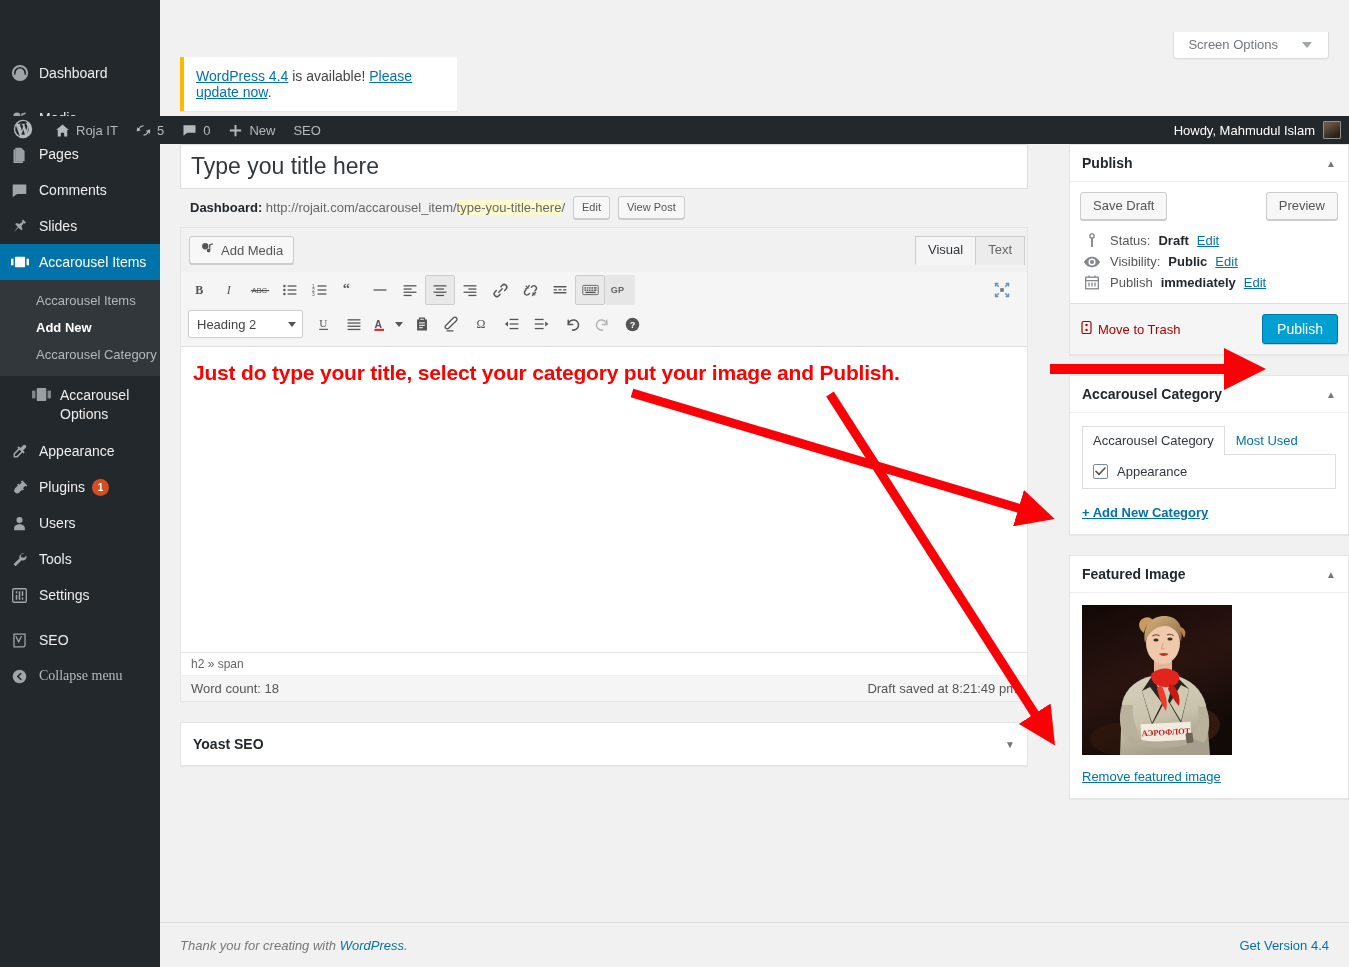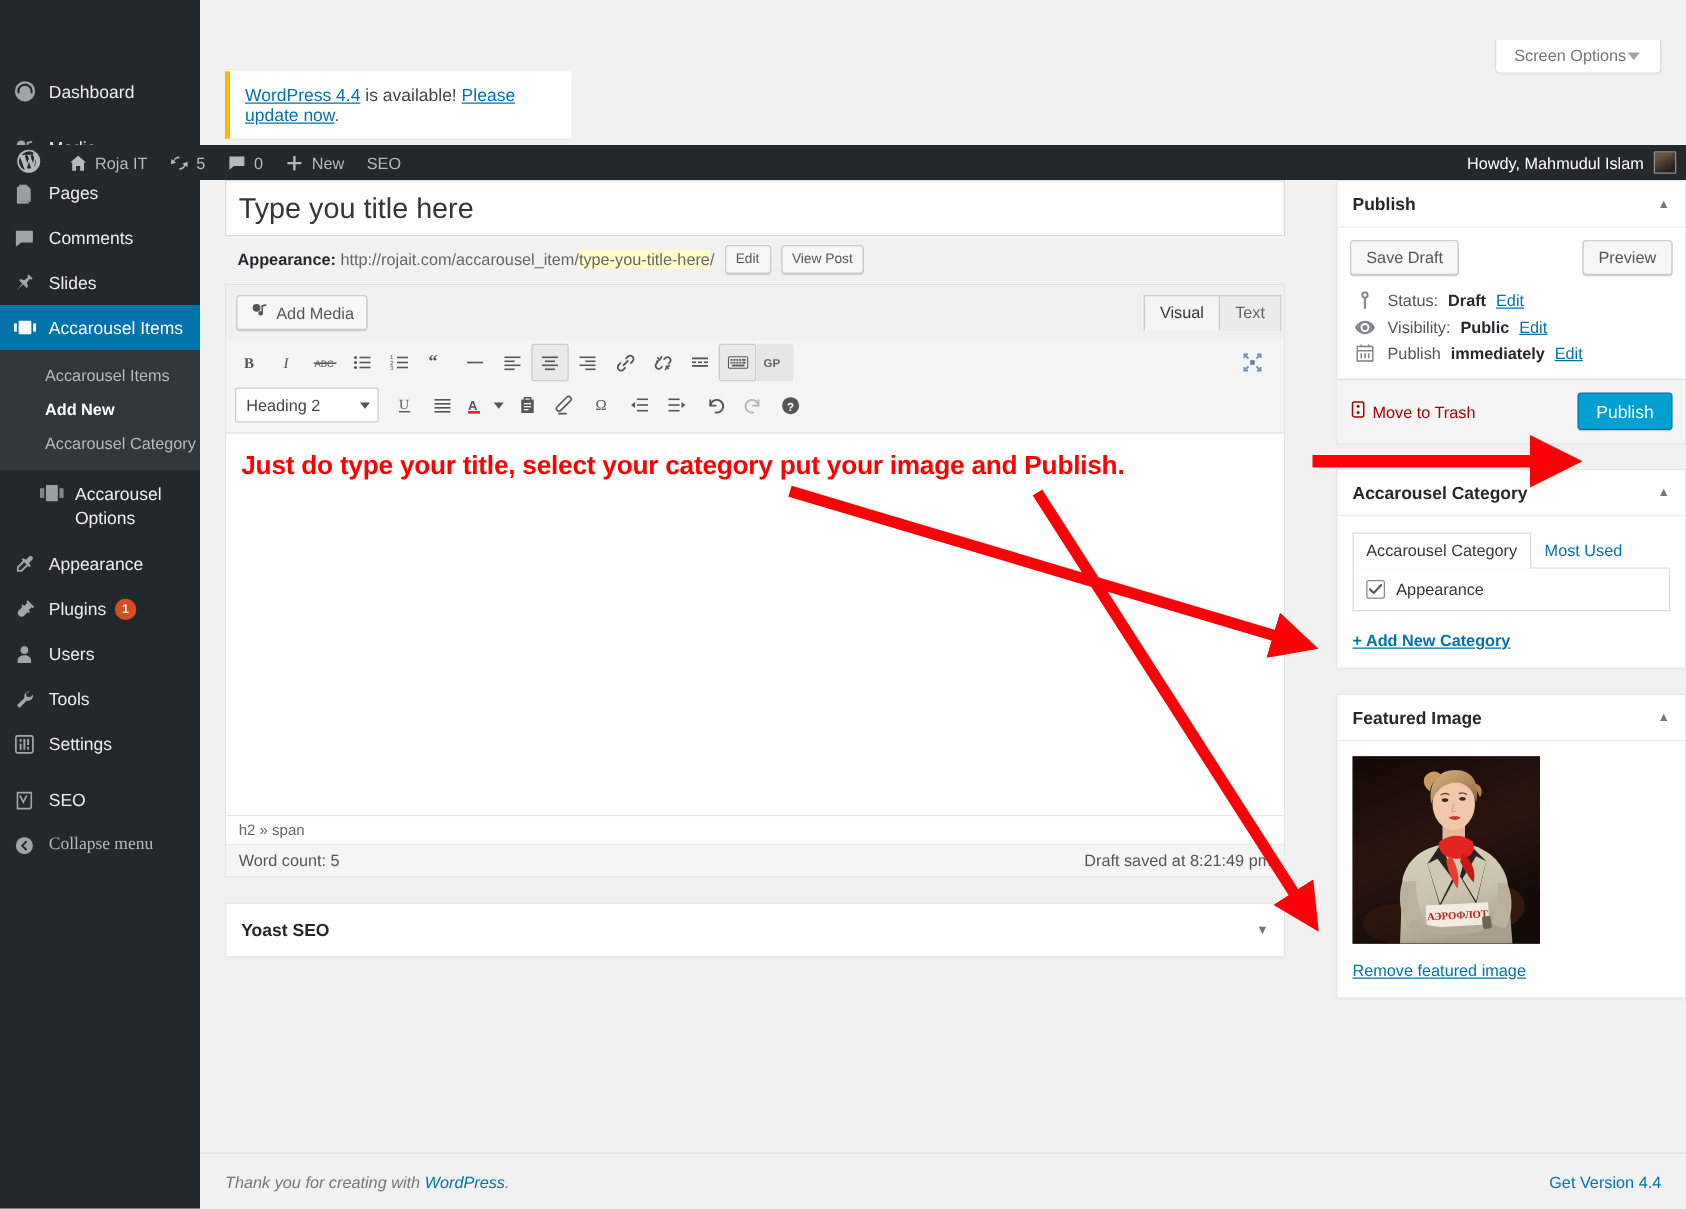--- a/index.html
+++ b/index.html
@@ -58,21 +58,21 @@
     border:1px solid #8f8f8f; flex:0 0 18px;
   }
 
   
   #screen-meta-links {
     position:absolute; right:20px; top:32px; z-index:25;
   }
   #show-settings-link {
     background:#fff; border:1px solid #ddd; border-top:none;
     border-radius:0 0 4px 4px; padding:5px 16px 6px 14px;
-    font-size:13px; color:#72777c; cursor:pointer; display:flex; align-items:center; gap:1px;
+    font-size:13px; color:#72777c; cursor:pointer; display:flex; align-items:center; gap:24px;
     box-shadow:0 1px 1px rgba(0,0,0,.04);
   }
   .caret-dn { width:0;height:0;border-left:5px solid transparent;border-right:5px solid transparent;border-top:6px solid #a0a5aa; }
 
   #update-nag {
     position:absolute; left:180px; top:57px; width:277px;
     background:#fff; border-left:4px solid #ffb900;
     padding:11px 12px; font-size:14px; color:#444;
     box-shadow:0 1px 1px rgba(0,0,0,.04);
   }
@@ -431,21 +431,21 @@
 <div id="wpbody">
   <div id="post-body">
 
     <div id="postdivcol">
 
       <div id="titlediv">
         <input id="title" type="text" value="Type you title here" style="">
       </div>
 
       <div id="edit-slug-box">
-        <b>Appearance:</b>&nbsp;<span>http://rojait.com/accarousel_item/</span><span class="slug-hl">type-you-title-here</span><span>/</span>
+        <b>Dashboard:</b>&nbsp;<span>http://rojait.com/accarousel_item/</span><span class="slug-hl">type-you-title-here</span><span>/</span>
         <span class="small-btn">Edit</span>
         <span class="small-btn">View Post</span>
       </div>
 
       <div id="wp-content-wrap">
 
         <div id="wp-content-editor-tools">
           <span class="insert-media-button">
             <span>
               <svg width="15" height="15" viewBox="0 0 20 20" fill="#555">
@@ -681,21 +681,21 @@
           </div>
         </div>
 
         <div id="content-editor">
           <div class="anno-text">Just do type your title, select your category put your image and Publish.</div>
         </div>
 
         <div id="post-status-info">
           <div class="path-row">h2 » span</div>
           <div class="count-row">
-            <span>Word count: 5</span>
+            <span>Word count: 18</span>
             <span>Draft saved at 8:21:49 pm</span>
           </div>
         </div>
       </div>
 
       <div class="postbox closed" id="yoast-box">
         <div class="hndle">
           <span>Yoast SEO</span>
           <span class="toggle-ind">▼</span>
         </div>

